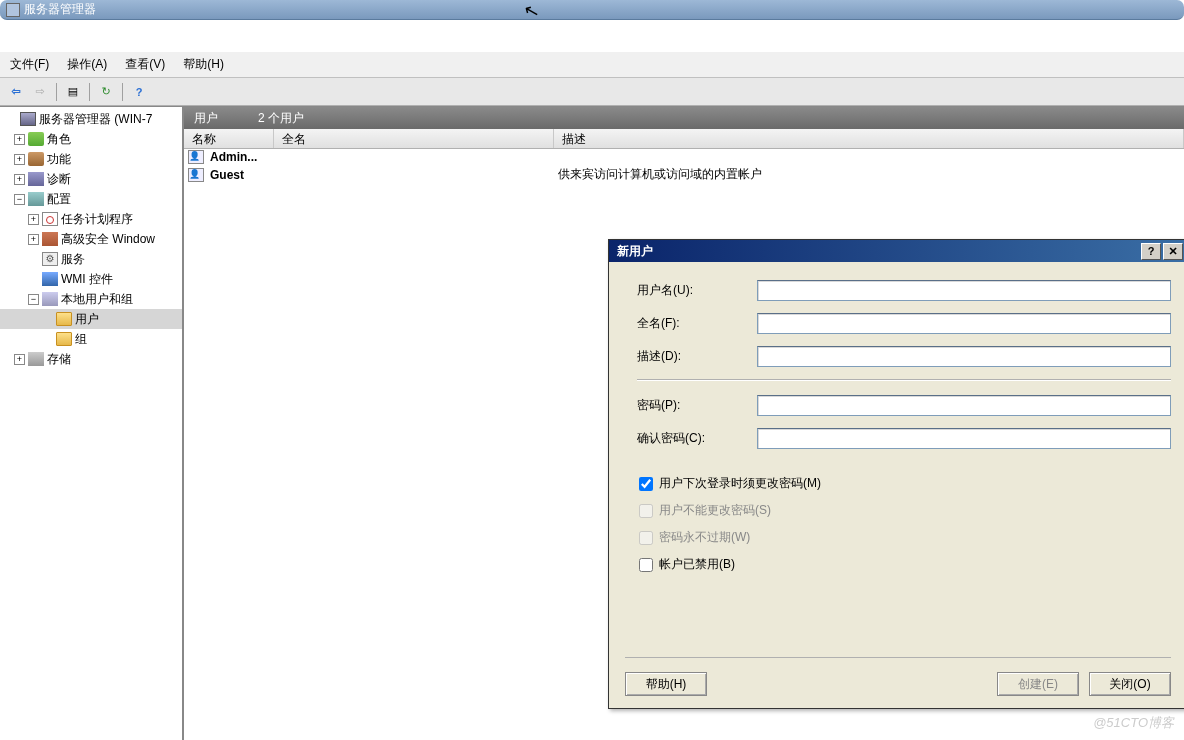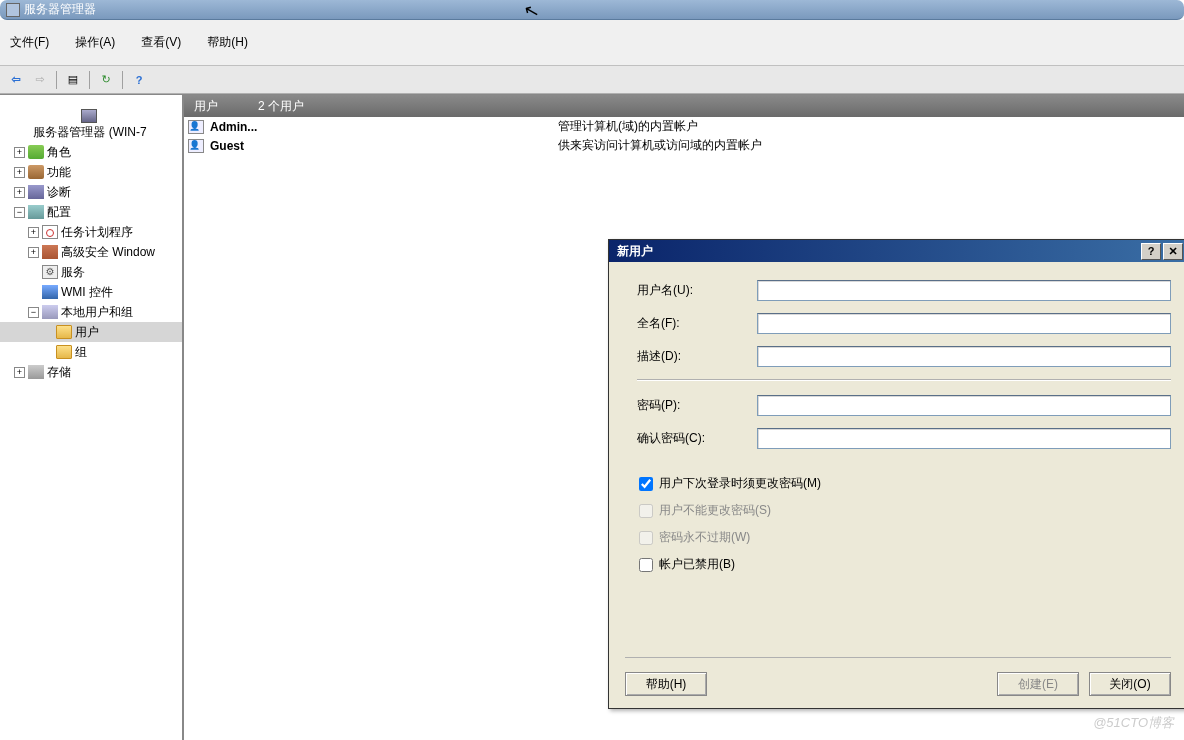--- a/index.html
+++ b/index.html
@@ -18,24 +18,25 @@
   padding: 3px 6px;
   height: 20px;
   display: flex;
   align-items: center;
   border-bottom: 1px solid #5a7a9d;
   border-radius: 7px;
 }
 .window-title .icon { width: 14px; height: 14px; margin-right: 4px; display:inline-block; background:#b0c4de; border:1px solid #666; }
 .menubar {
   background: #f0f0f0;
-  padding: 14px 10px;
+  padding: 4px 10px;
   border-bottom: 1px solid #c0c0c0;
   display: flex;
-  gap: 26px;
+  gap: 18px;
+  margin-top: 32px;
 }
 .menubar span { cursor: default; }
 .toolbar {
   background: #e8e8e8;
   border-bottom: 1px solid #b0b0b0;
   padding: 3px 6px;
   display: flex;
   align-items: center;
   gap: 4px;
   height: 28px;
@@ -79,21 +80,21 @@
 .icn.task::after{content:"";position:absolute;top:3px;left:3px;width:6px;height:6px;border:1px solid #c33;border-radius:50%;}
 .icn.fw { background: linear-gradient(#c75,#a53);}
 .icn.svc { background:#eee; border:1px solid #888;}
 .icn.svc::before{content:"⚙";font-size:10px;color:#555;display:block;text-align:center;line-height:12px;}
 .icn.wmi { background: linear-gradient(#7af,#36a);}
 .icn.grp { background: linear-gradient(#cce,#99b);}
 .icn.fold { background: linear-gradient(#fde08a,#e6b84a); border:1px solid #c89020; border-radius:1px;}
 .icn.stor { background: linear-gradient(#ccc,#999);}
 .icn.user { background:#eef; border:1px solid #888;}
 .icn.user::before{content:"👤";font-size:9px;display:block;line-height:11px;}
-.ind0{padding-left:0px;flex-direction:column;} .ind1{padding-left:14px;} .ind2{padding-left:28px;} .ind3{padding-left:42px;}
+.ind0{padding-left:6px;} .ind1{padding-left:14px;} .ind2{padding-left:28px;} .ind3{padding-left:42px;}
 .content { flex: 1; display: flex; flex-direction: column; background:#fff;}
 .content-header {
   background: linear-gradient(to bottom, #8a8a8a, #6a6a6a);
   color: #fff;
   padding: 3px 10px;
   height: 22px;
   display: flex;
   gap: 40px;
   align-items: center;
   font-size: 12px;
@@ -278,28 +279,32 @@
         <span class="icn stor"></span>
         <span>存储</span>
       </div>
   </div>
 
   <div class="content">
     <div class="content-header">
       <span>用户</span>
       <span>2 个用户</span>
     </div>
+    <div class="list-header">
+      <div class="col-name">名称</div>
+      <div class="col-full">全名</div>
+      <div class="col-desc">描述</div>
+    </div>
     <div class="list-body">
       <div class="list-row">
         <div class="col-name">
             <span class="icn user"></span>
             <span>Admin...</span>
           </div>
         <div class="col-full"></div>
-        <div class="col-desc">管理计算机(域)的内置帐户</div>
       </div>
       <div class="list-row">
         <div class="col-name">
             <span class="icn user"></span>
             <span>Guest</span>
           </div>
         <div class="col-full"></div>
         <div class="col-desc">供来宾访问计算机或访问域的内置帐户</div>
       </div>
     </div>

